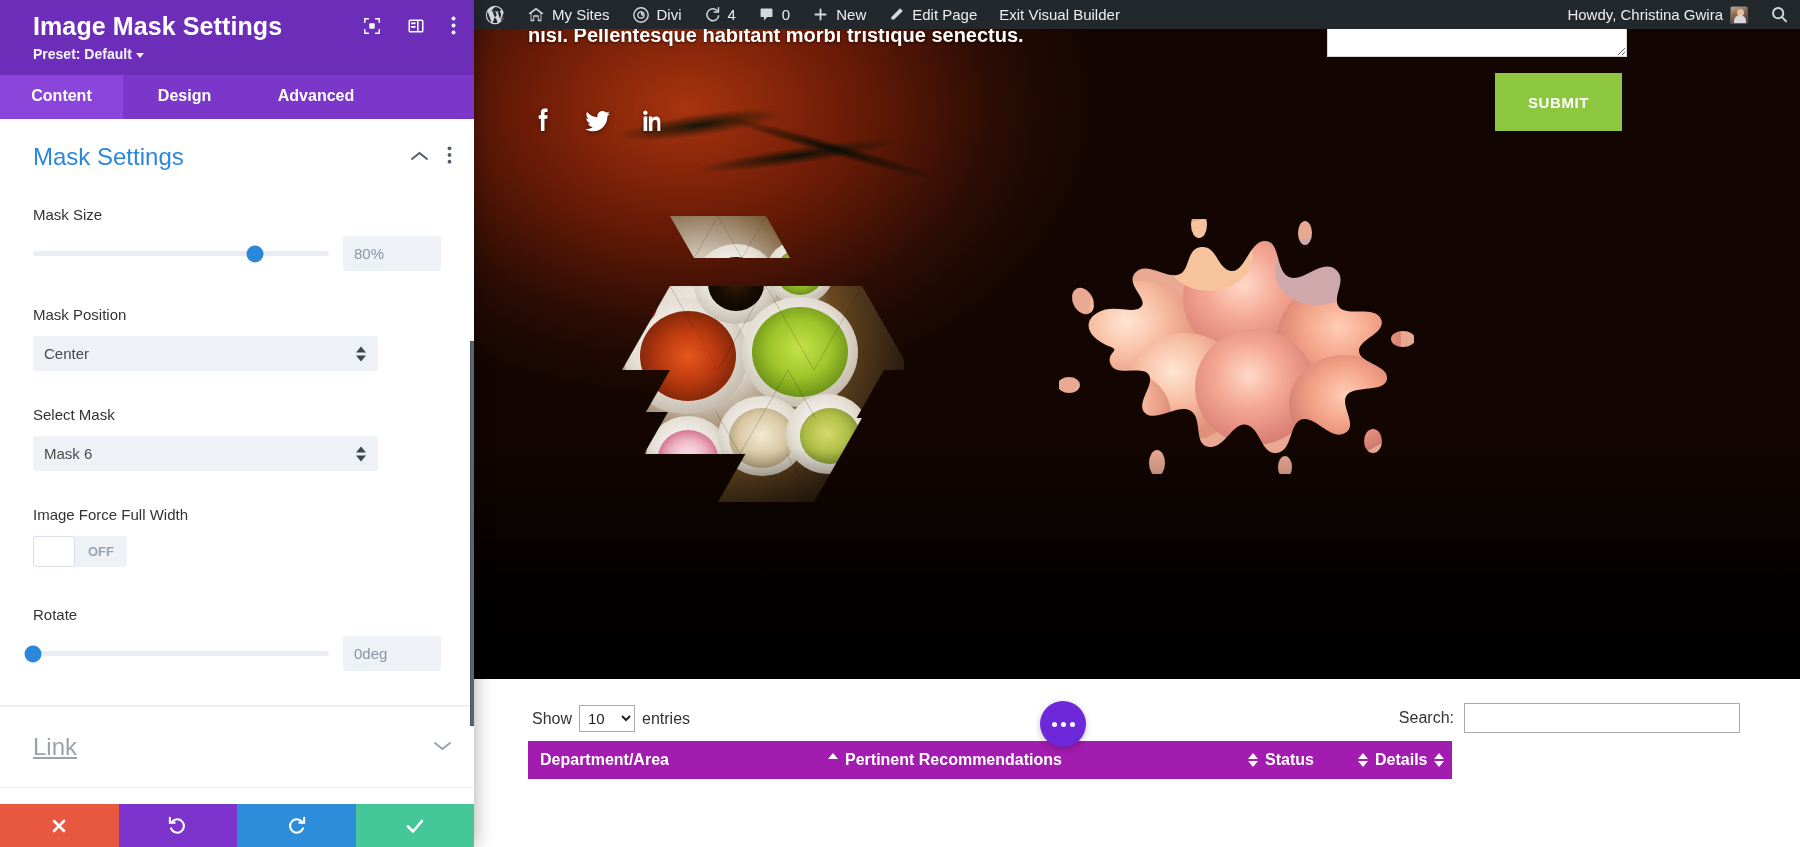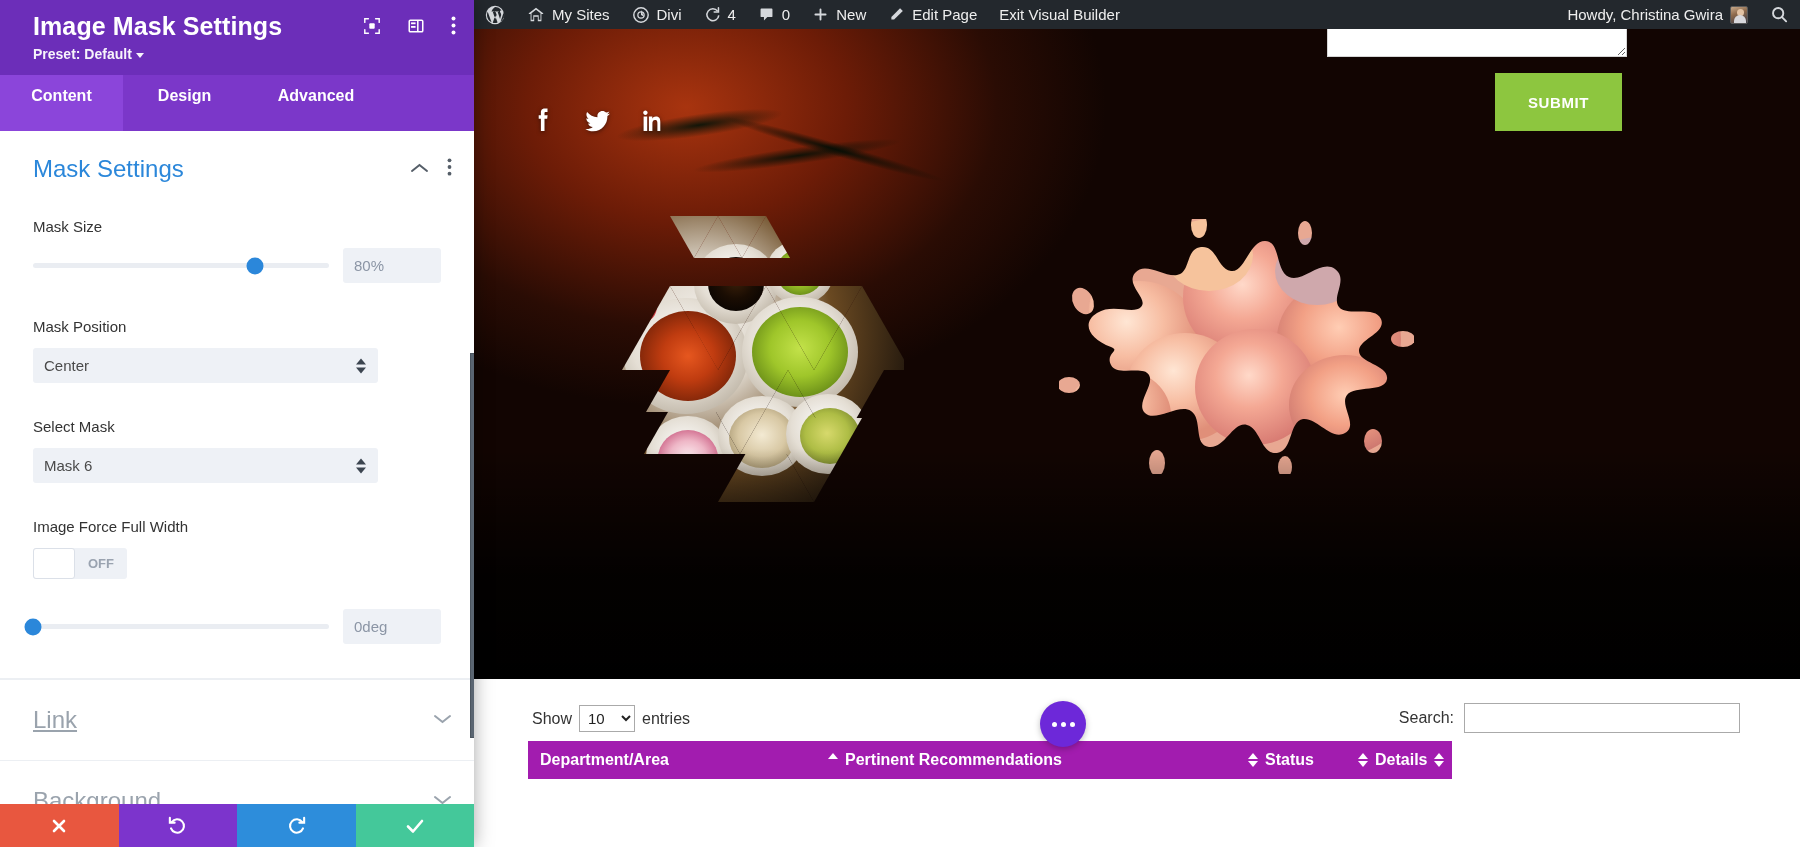--- a/index.html
+++ b/index.html
@@ -167,21 +167,21 @@
   .panel-preset .caret {
     display:inline-block; width:0; height:0; margin-left:4px;
     border-left:4px solid transparent; border-right:4px solid transparent;
     border-top:5px solid #fff; vertical-align:middle;
   }
   .head-icons { position:absolute; right:18px; top:16px; display:flex; gap:26px; align-items:center; }
   .head-icons .hicon { cursor:pointer; display:block; }
 
   .tabs { display:flex; background:#7b37c9; }
   .tab {
-    padding:12px 0 26px; font-size:16px; font-weight:bold; color:#fff; text-align:center;
+    padding:12px 0 14px; font-size:16px; font-weight:bold; color:#fff; text-align:center;
     cursor:pointer;
   }
   .tab.t1 { width:123px; background:#8b45da; }
   .tab.t2 { width:123px; }
   .tab.t3 { width:140px; }
 
   .panel-body { position:relative; flex:1 1 auto; overflow:hidden; background:#fff; }
 
   .section-title-row {
     display:flex; align-items:center; padding:24px 22px 0 33px;
@@ -259,20 +259,21 @@
 <body>
 
 <div id="root">
 
   <div class="canvas">
 
     <div class="hero">
       <div class="hero-stem"></div>
       <div class="hero-stem2"></div>
 
+      <div class="hero-text">nisi. Pellentesque habitant morbi tristique senectus.</div>
 
       <div class="social-row">
         <span>
           <svg width="24" height="30" viewBox="0 0 24 30">
               <path d="M15.6 10.2h-3.1V8.1c0-.9.6-1.1 1-1.1h2V3.6L12.7 3.6C9.6 3.6 8.9 5.9 8.9 7.4v2.8H6.7v3.6h2.2V26h3.6V13.8h2.7l.4-3.6z"></path>
             </svg>
         </span>
         <span>
           <svg width="28" height="30" viewBox="0 0 28 30">
               <path d="M26 8.4c-.9.4-1.9.7-2.9.8 1-.6 1.8-1.6 2.2-2.8-1 .6-2.1 1-3.2 1.2-.9-1-2.2-1.6-3.7-1.6-2.8 0-5 2.3-5 5.1 0 .4 0 .8.1 1.2-4.2-.2-7.9-2.2-10.4-5.3-.4.7-.7 1.6-.7 2.6 0 1.8.9 3.3 2.2 4.2-.8 0-1.6-.2-2.3-.6v.1c0 2.5 1.7 4.5 4 5-.4.1-.8.2-1.3.2-.3 0-.6 0-.9-.1.6 2 2.5 3.5 4.7 3.5-1.7 1.4-3.9 2.2-6.2 2.2-.4 0-.8 0-1.2-.1 2.2 1.5 4.9 2.3 7.7 2.3 9.2 0 14.3-7.8 14.3-14.6v-.7c1-.7 1.8-1.6 2.6-2.6z"></path>
@@ -653,20 +654,21 @@
 
       <div class="field">
         <div class="field-label">Image Force Full Width</div>
         <div class="toggle">
           <span class="knobbox"></span>
           <span class="state">OFF</span>
         </div>
       </div>
 
       <div class="field">
+        <div class="field-label">Rotate</div>
         <div class="range-row">
           <div class="track">
             <div class="knob" id="knob-rotate" style="left: 0%;"></div>
           </div>
           <div class="range-val">0deg</div>
         </div>
       </div>
 
       <div class="divider-top"></div>
 

